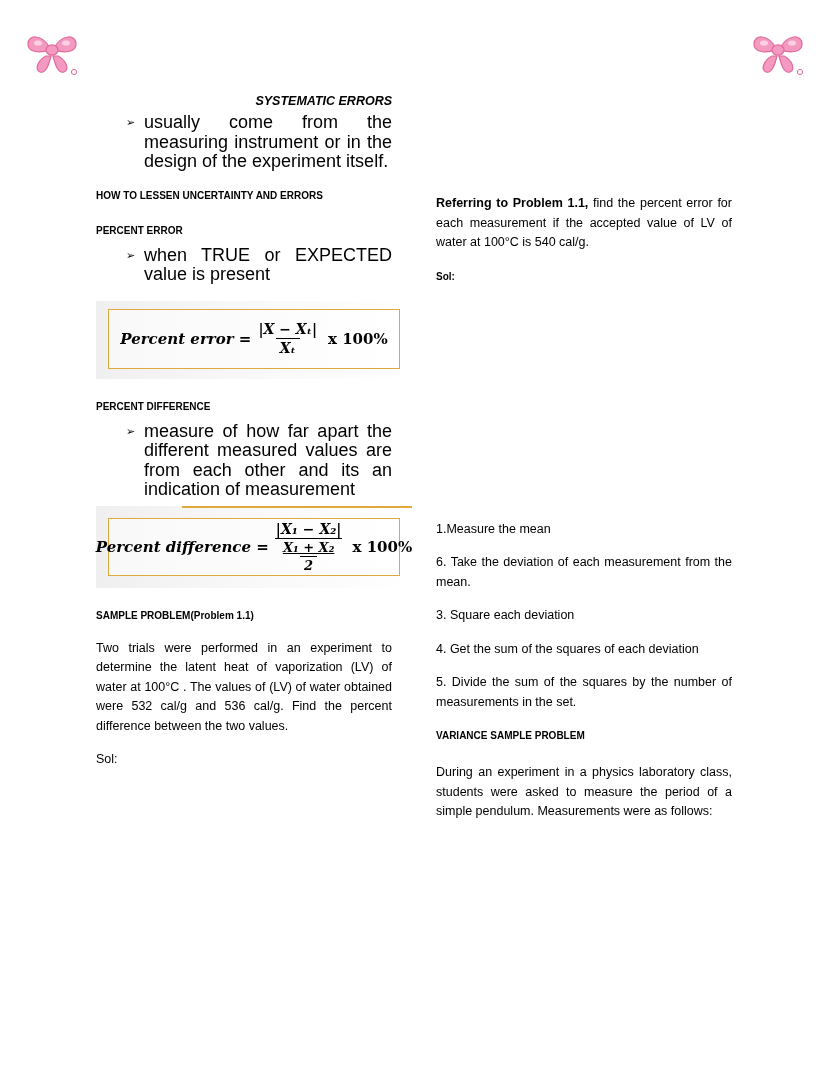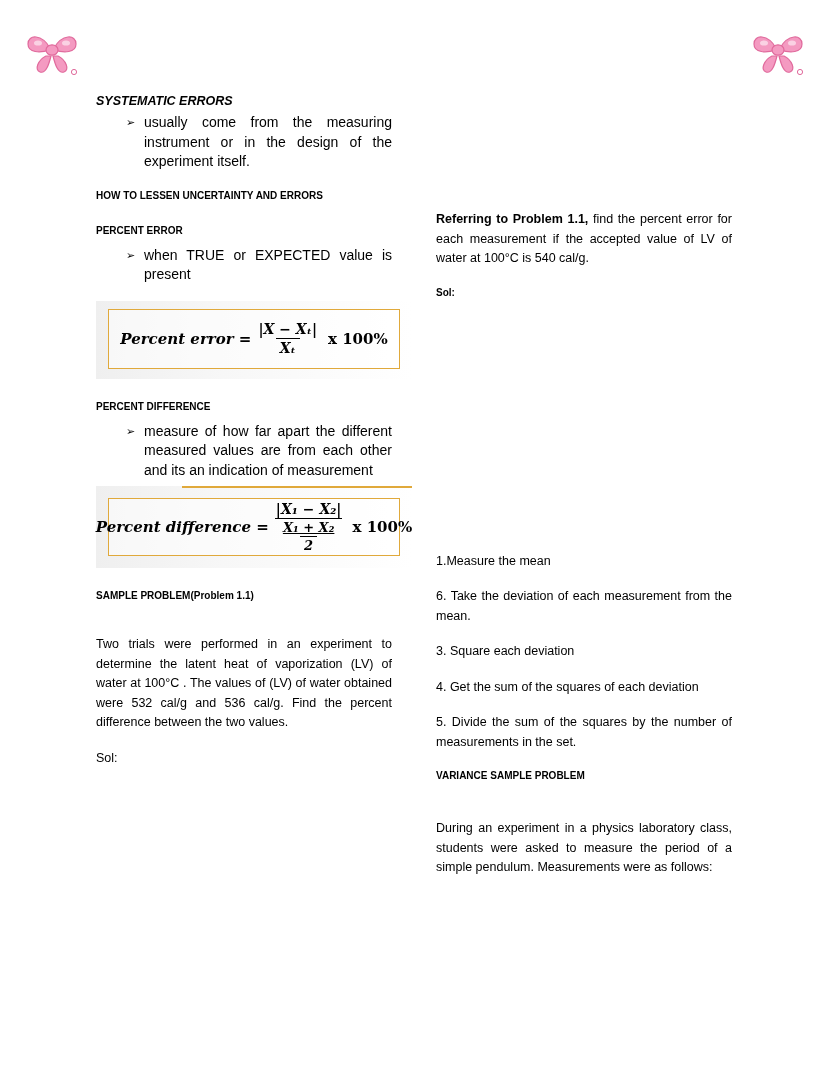--- a/index.html
+++ b/index.html
@@ -46,36 +46,37 @@
     line-height: 19px;
     margin: 0 0 6px 0;
     text-align: justify;
   }
   .h-bold-italic {
     font-weight: bold;
     font-style: italic;
     font-size: 12.5px;
     line-height: 19px;
     margin: 0 0 2px 0;
+    text-align: right;
   }
   .para {
     font-size: 12.5px;
     line-height: 19.5px;
-    margin: 16px 0 14px 0;
+    margin: 0 0 14px 0;
     text-align: justify;
   }
 
   ul.bullets {
     list-style: none;
     margin: 0 0 14px 0;
     padding: 0 0 0 30px;
   }
   ul.bullets li {
     position: relative;
-    font-size: 14px;
+    font-size: 18px;
     line-height: 19.5px;
     text-align: justify;
     padding-left: 18px;
     margin-bottom: 2px;
   }
   ul.bullets li:before {
     content: "\27A2";
     position: absolute;
     left: 0;
     top: 0;

